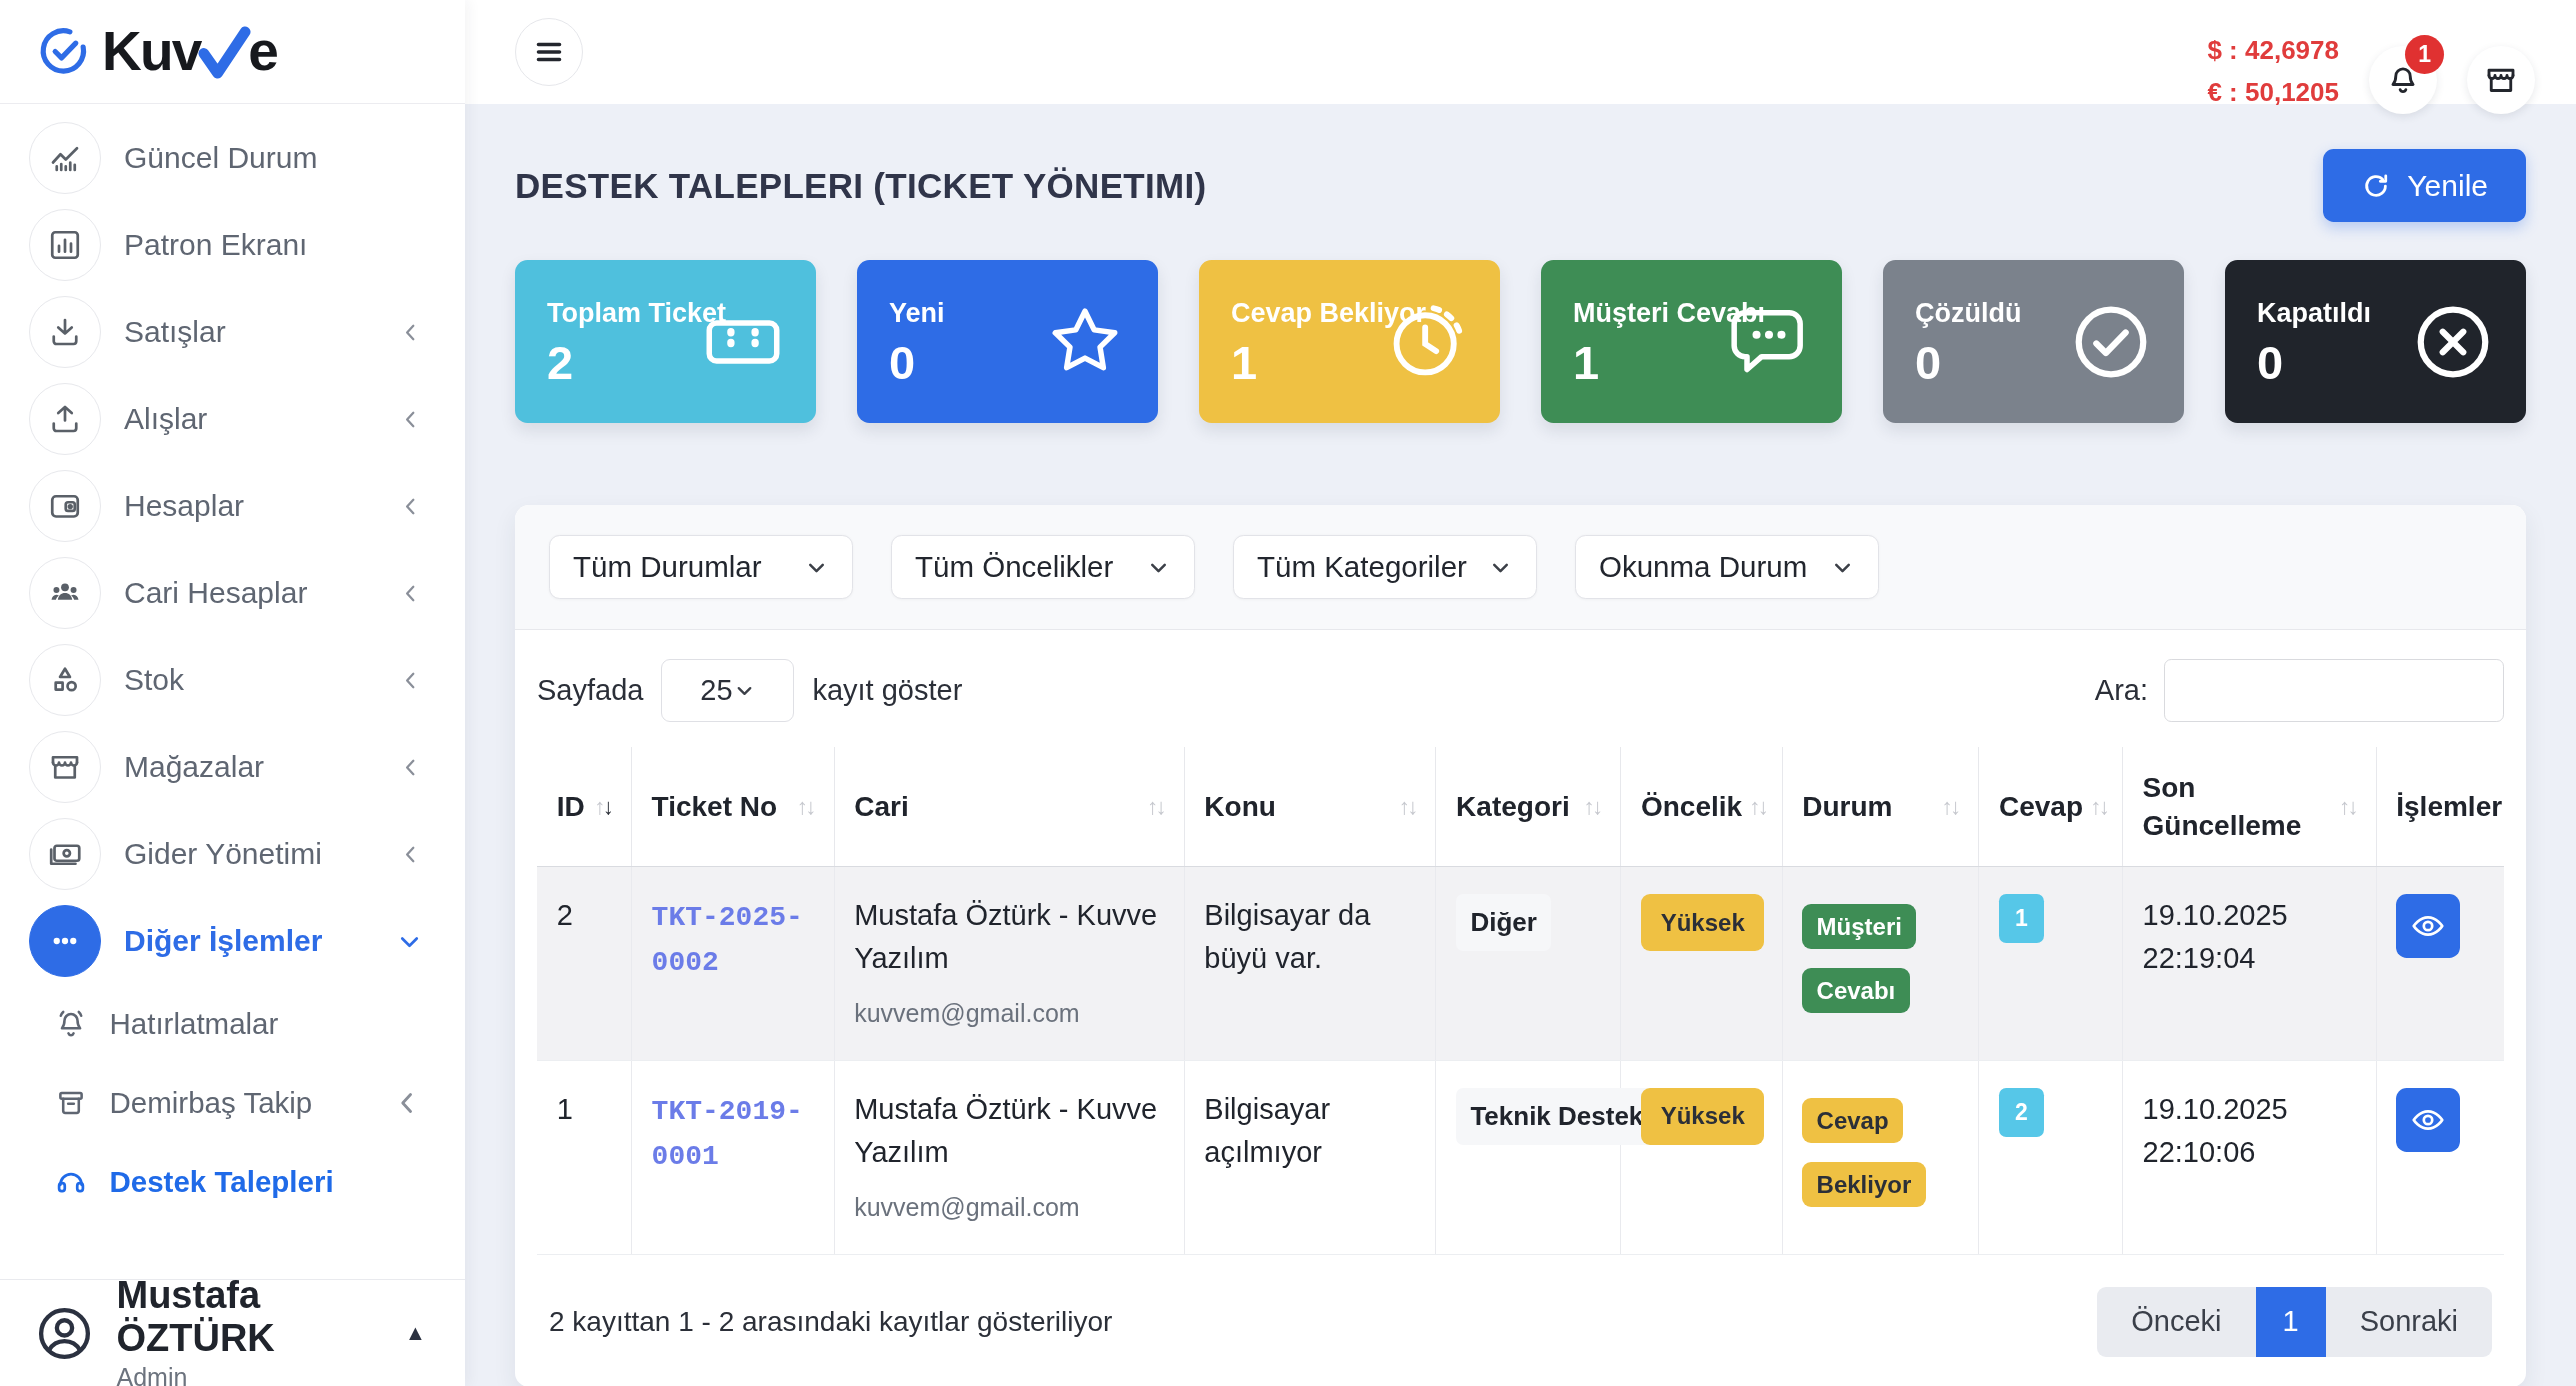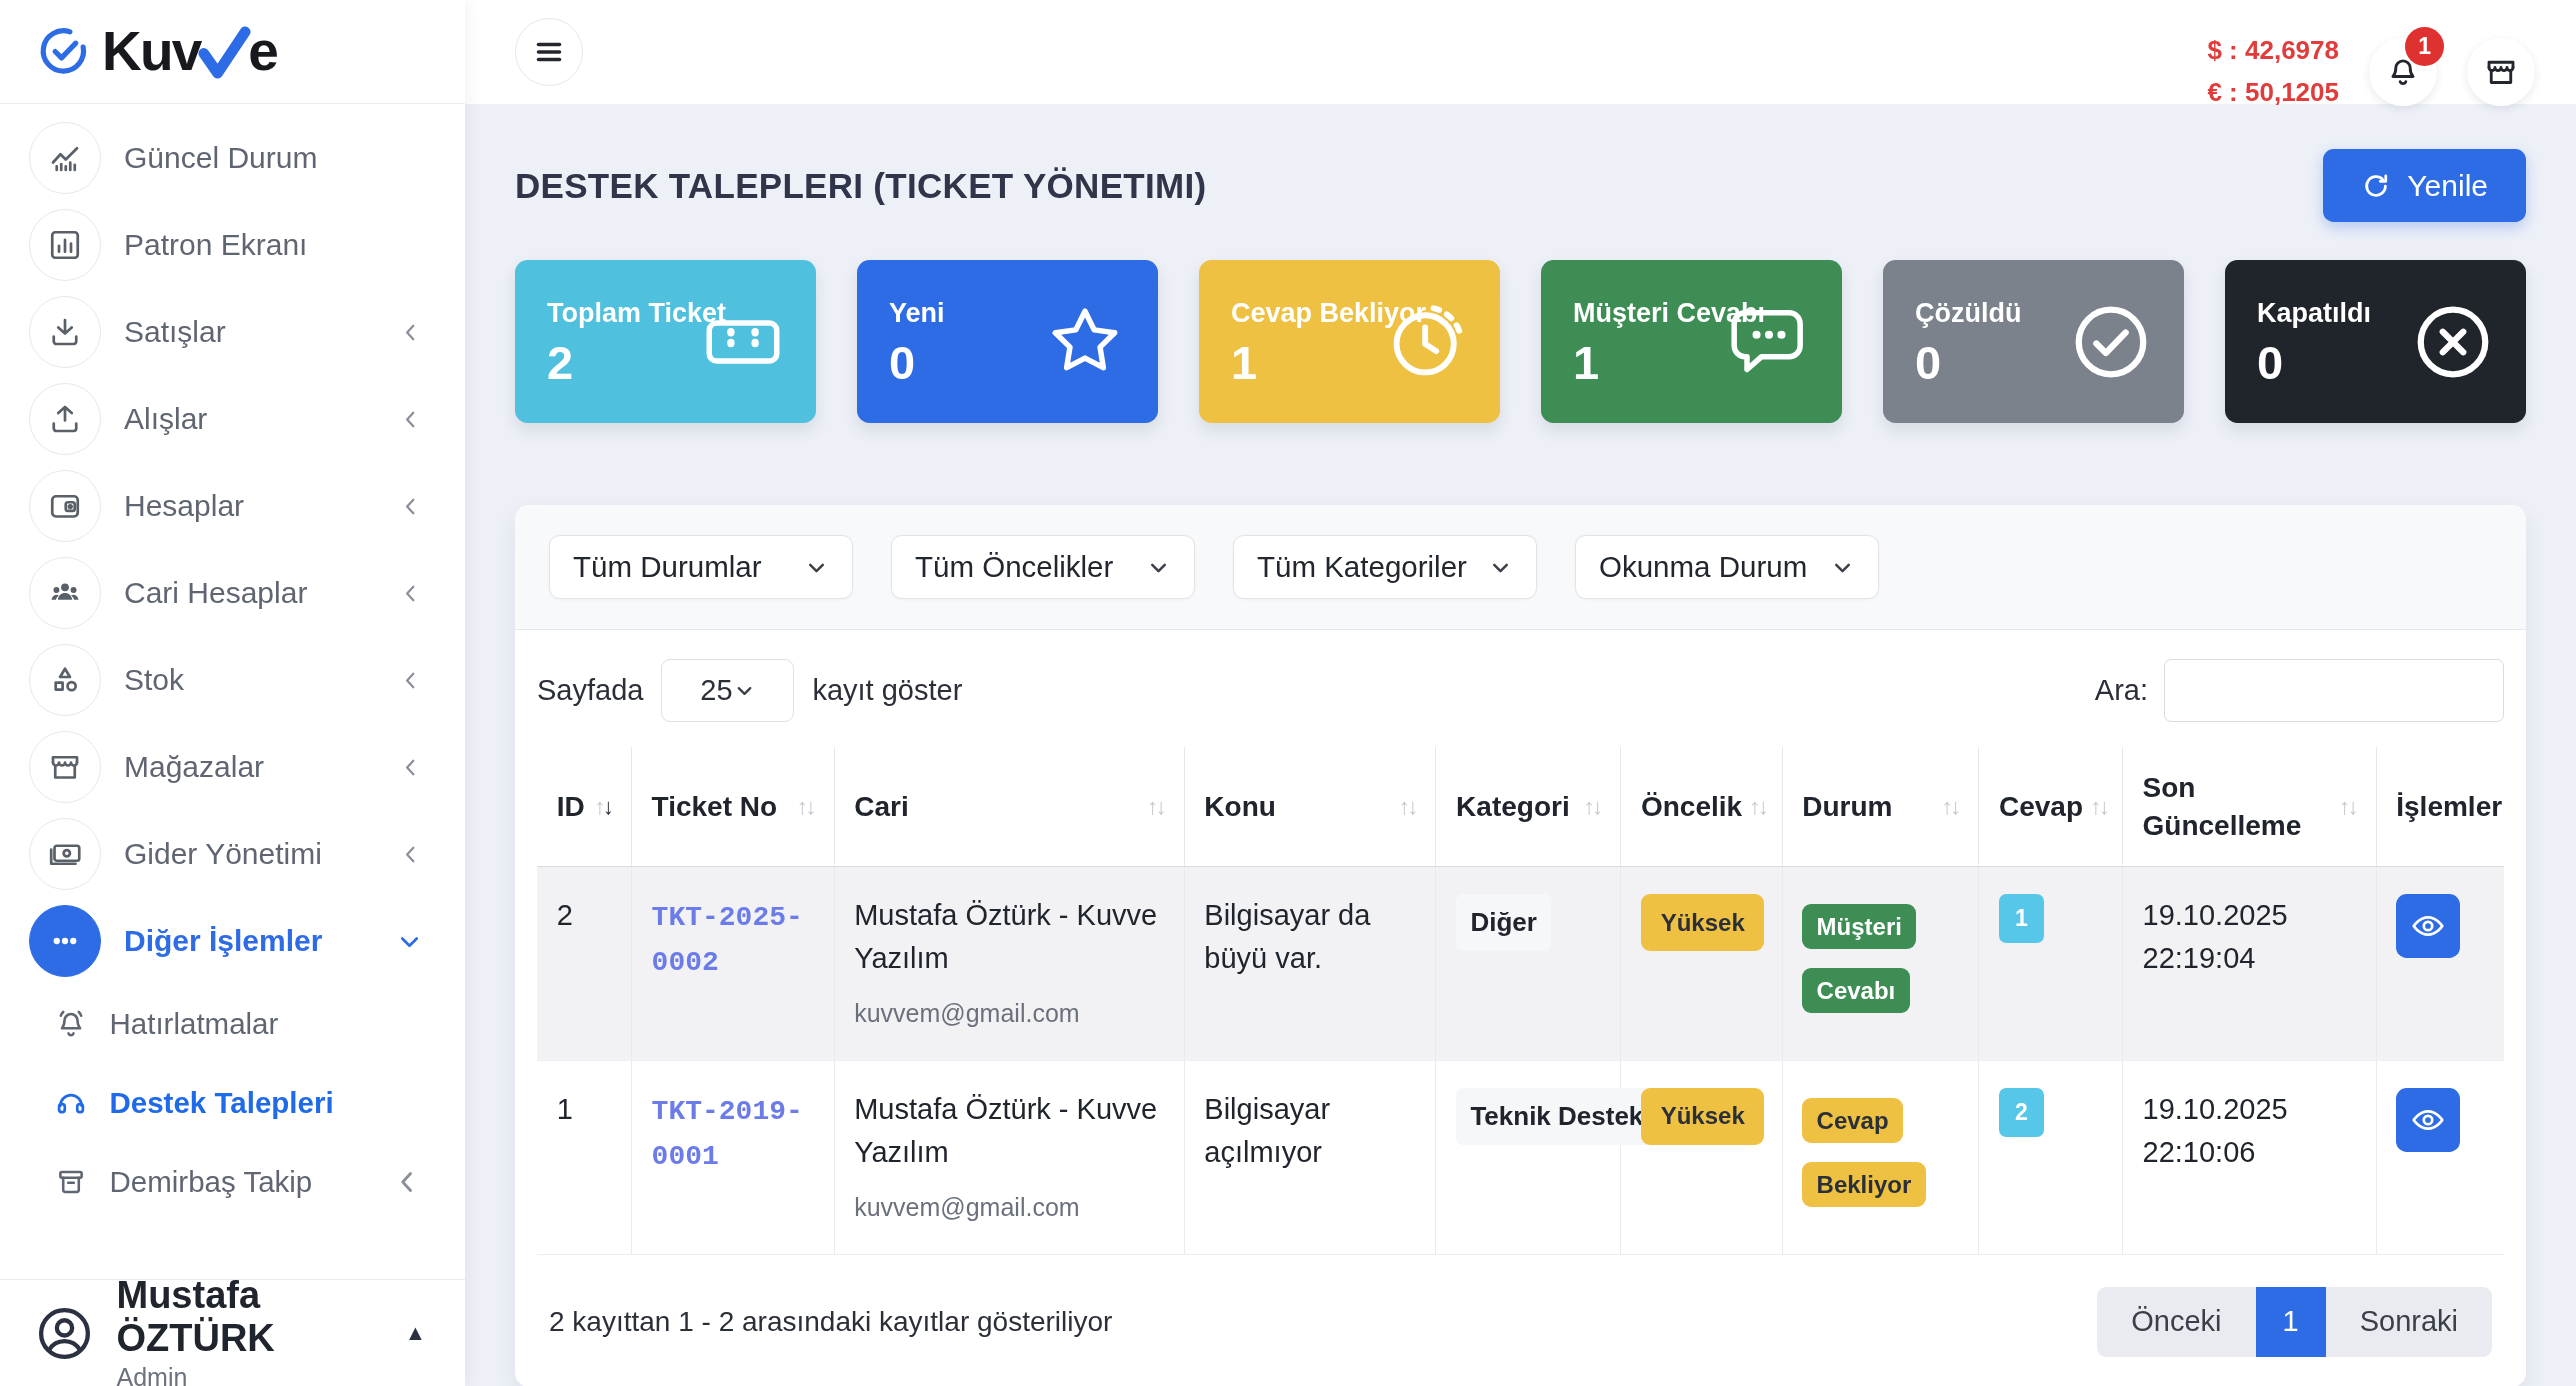--- a/index.html
+++ b/index.html
@@ -30,21 +30,21 @@
   .user-name { font-size:38px; font-weight:700; color:#20242c; }
   .user-role { font-size:25px; color:#6c737e; }
   .caret-up { margin-left:auto; font-size:21.5px; color:#2b3140; }
 
   
   .main { flex:1; display:flex; flex-direction:column; min-width:0; }
   .topbar { height:104px; background:#fff; display:flex; align-items:center; justify-content:space-between; padding:0 41px 0 50px; }
   .round-btn { width:68px; height:68px; border-radius:50%; background:#fff; border:0.9px solid #e6e7eb; display:grid; place-items:center; cursor:pointer; position:relative; }
   .round-btn.shadowed { border:none; box-shadow:0 2.7px 9px rgba(30,40,60,.10); }
   .round-btn svg { width:36px; height:36px; color:#22262e; }
-  .top-right { display:flex; align-items:center; gap:30px;margin-top:40px; }
+  .top-right { display:flex; align-items:flex-end; gap:30px;margin-top:40px; }
   .rates { text-align:right; color:#e03c3c; font-size:26px; font-weight:600; line-height:1.6; }
   .notif-badge { position:absolute; top:-10.7px; right:-7.2px; min-width:39px; height:39px; border-radius:50%; background:#e03131; color:#fff; font-size:23px; font-weight:700; display:grid; place-items:center; }
 
   .content { flex:1; padding:45px 50px 0; overflow:hidden; }
   .title-row { display:flex; align-items:center; justify-content:space-between; }
   .page-title { font-size:35px; font-weight:700; color:#30354a; letter-spacing:0.3px; }
   .refresh-btn { background:#2e6ce6; color:#fff; border:none; font-family:inherit; font-size:30px; padding:19.7px 38px; border-radius:10.7px; display:flex; align-items:center; gap:16px; cursor:pointer; box-shadow:0 5.4px 14.3px rgba(46,108,230,.28); }
   .refresh-btn svg { width:30px; height:30px; }
 
   .cards { display:flex; gap:41px; margin-top:38px; }
@@ -258,40 +258,40 @@
     </div>
 
     <div class="sub-item">
       <svg viewBox="0 0 24 24" fill="none" stroke="currentColor" stroke-width="1.8" stroke-linecap="round" stroke-linejoin="round">
           <path d="M12 5a4.6 4.6 0 0 1 4.6 4.6c0 2.8.7 4.2 1.8 5.4H5.6c1.1-1.2 1.8-2.6 1.8-5.4A4.6 4.6 0 0 1 12 5z"></path>
           <path d="M10.2 18.6a1.9 1.9 0 0 0 3.6 0"></path>
           <path d="M4.8 6.2c.3-1.1.9-2 1.7-2.7M19.2 6.2c-.3-1.1-.9-2-1.7-2.7"></path>
         </svg>
       <span>Hatırlatmalar</span>
     </div>
+    <div class="sub-item">
+      <svg viewBox="0 0 24 24" fill="none" stroke="currentColor" stroke-width="1.8" stroke-linecap="round" stroke-linejoin="round">
+          <rect x="4.5" y="5" width="15" height="4" rx="1"></rect>
+          <path d="M6.5 9v8.5A1.5 1.5 0 0 0 8 19h8a1.5 1.5 0 0 0 1.5-1.5V9"></path>
+          <path d="M10 12.5h4"></path>
+        </svg>
+      <span>Demirbaş Takip</span>
+      <span class="chev">
+          <svg width="25" height="25" viewBox="0 0 24 24" fill="none" stroke="currentColor" stroke-width="2" stroke-linecap="round" stroke-linejoin="round">
+            <path d="M14.5 6 9 12l5.5 6"></path>
+          </svg>
+        </span>
+    </div>
     <div class="sub-item active">
       <svg viewBox="0 0 24 24" fill="none" stroke="currentColor" stroke-width="1.9" stroke-linecap="round" stroke-linejoin="round">
           <path d="M4.5 14a7.5 7.5 0 0 1 15 0"></path>
           <rect x="3.6" y="12.8" width="4" height="5.6" rx="1.8"></rect>
           <rect x="16.4" y="12.8" width="4" height="5.6" rx="1.8"></rect>
         </svg>
       <span>Destek Talepleri</span>
-    </div>
-    <div class="sub-item">
-      <svg viewBox="0 0 24 24" fill="none" stroke="currentColor" stroke-width="1.8" stroke-linecap="round" stroke-linejoin="round">
-          <rect x="4.5" y="5" width="15" height="4" rx="1"></rect>
-          <path d="M6.5 9v8.5A1.5 1.5 0 0 0 8 19h8a1.5 1.5 0 0 0 1.5-1.5V9"></path>
-          <path d="M10 12.5h4"></path>
-        </svg>
-      <span>Demirbaş Takip</span>
-      <span class="chev">
-          <svg width="25" height="25" viewBox="0 0 24 24" fill="none" stroke="currentColor" stroke-width="2" stroke-linecap="round" stroke-linejoin="round">
-            <path d="M14.5 6 9 12l5.5 6"></path>
-          </svg>
-        </span>
     </div>
   </nav>
 
   <div class="user-box">
     <span class="avatar">
       <svg width="61" height="61" viewBox="0 0 24 24" fill="none" stroke="currentColor" stroke-width="1.7" stroke-linecap="round" stroke-linejoin="round">
           <circle cx="12" cy="12" r="9.2"></circle>
           <circle cx="12" cy="9.8" r="3"></circle>
           <path d="M5.9 18.6a7 7 0 0 1 12.2 0"></path>
         </svg>

